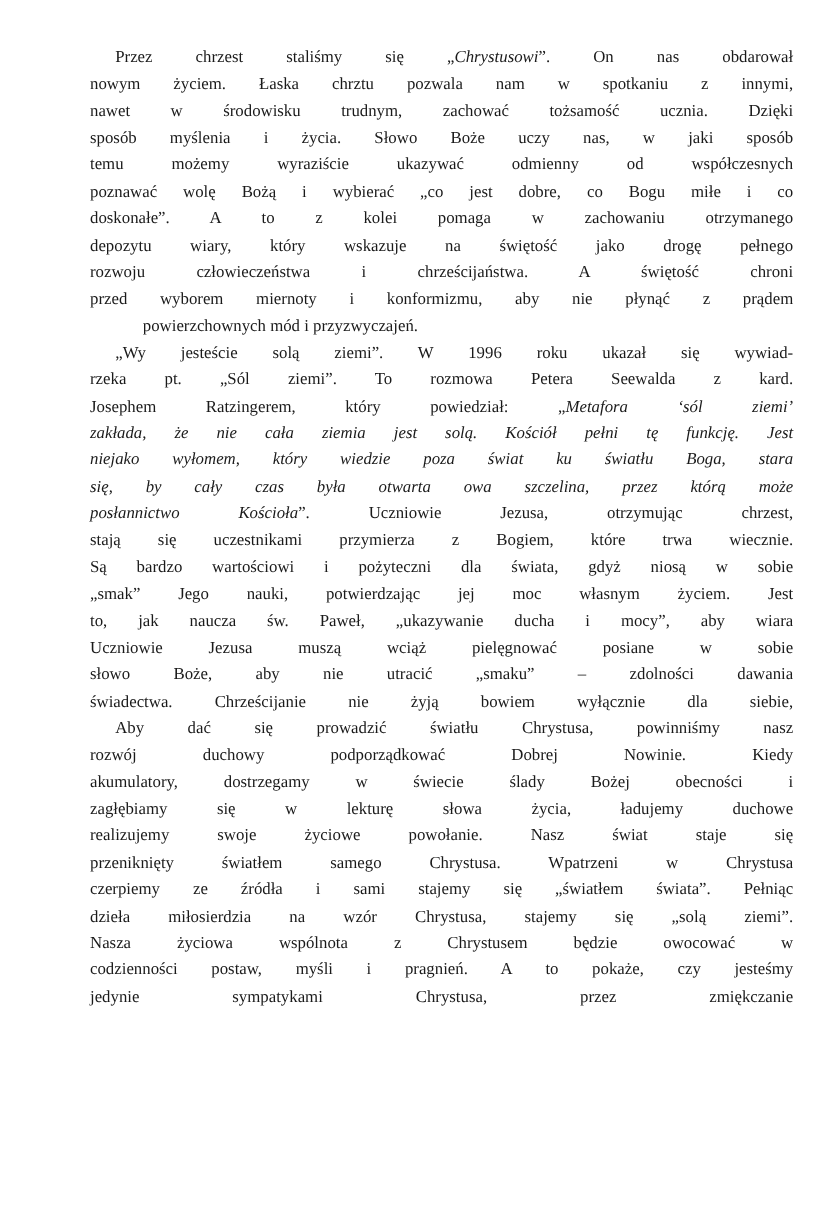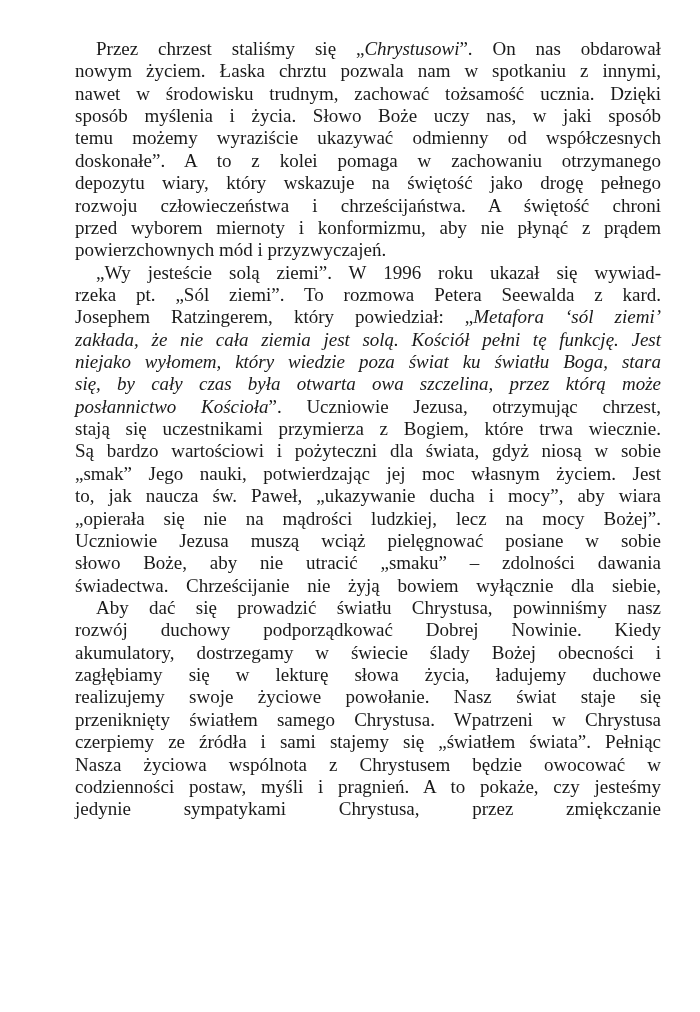--- a/index.html
+++ b/index.html
@@ -1,67 +1,68 @@
 <!DOCTYPE html>
 <html><head>
 <meta charset="utf-8">
 <style>
   html, body { margin: 0; padding: 0; background: #ffffff; }
   body { width: 700px; height: 1012px; overflow: hidden; position: relative; }
   .page {
     position: absolute; left: 75px; top: 38px; width: 586px;
-    font-family: "Liberation Serif", serif; font-size: 19px; color: #1a1a1a;
+    font-family: "Liberation Serif", serif; font-size: 14px; color: #1a1a1a;
     line-height: 22.37px;
   }
   .line {
     display: block; height: 22.37px; white-space: nowrap;
     text-align: justify; text-align-last: justify;
   }
-  .line.last { text-align-last: left; }
+  .line.last { text-align-last: left; margin-left: 44px; }
   .line.indent { padding-left: 21px; }
   .seg-i { font-style: italic; }
 </style>
 </head>
 <body>
 
 <div class="page" id="page">
     <div>
       <div class="line indent"><span>Przez chrzest staliśmy się „</span><span class="seg-i">Chrystusowi</span><span>”. On nas obdarował</span></div>
       <div class="line"><span>nowym życiem. Łaska chrztu pozwala nam w spotkaniu z innymi,</span></div>
       <div class="line"><span>nawet w środowisku trudnym, zachować tożsamość ucznia. Dzięki</span></div>
       <div class="line"><span>sposób myślenia i życia. Słowo Boże uczy nas, w jaki sposób</span></div>
       <div class="line"><span>temu możemy wyraziście ukazywać odmienny od współczesnych</span></div>
+      <div class="line"><span>poznawać wolę Bożą i wybierać „co jest dobre, co Bogu miłe i co</span></div>
       <div class="line"><span>doskonałe”. A to z kolei pomaga w zachowaniu otrzymanego</span></div>
       <div class="line"><span>depozytu wiary, który wskazuje na świętość jako drogę pełnego</span></div>
       <div class="line"><span>rozwoju człowieczeństwa i chrześcijaństwa. A świętość chroni</span></div>
       <div class="line"><span>przed wyborem miernoty i konformizmu, aby nie płynąć z prądem</span></div>
       <div class="line last"><span>powierzchownych mód i przyzwyczajeń.</span></div>
     </div>
     <div>
       <div class="line indent"><span>„Wy jesteście solą ziemi”. W 1996 roku ukazał się wywiad-</span></div>
       <div class="line"><span>rzeka pt. „Sól ziemi”. To rozmowa Petera Seewalda z kard.</span></div>
       <div class="line"><span>Josephem Ratzingerem, który powiedział: „</span><span class="seg-i">Metafora ‘sól ziemi’</span></div>
       <div class="line"><span class="seg-i">zakłada, że nie cała ziemia jest solą. Kościół pełni tę funkcję. Jest</span></div>
       <div class="line"><span class="seg-i">niejako wyłomem, który wiedzie poza świat ku światłu Boga, stara</span></div>
       <div class="line"><span class="seg-i">się, by cały czas była otwarta owa szczelina, przez którą może</span></div>
       <div class="line"><span class="seg-i">posłannictwo Kościoła</span><span>”. Uczniowie Jezusa, otrzymując chrzest,</span></div>
       <div class="line"><span>stają się uczestnikami przymierza z Bogiem, które trwa wiecznie.</span></div>
       <div class="line"><span>Są bardzo wartościowi i pożyteczni dla świata, gdyż niosą w sobie</span></div>
       <div class="line"><span>„smak” Jego nauki, potwierdzając jej moc własnym życiem. Jest</span></div>
       <div class="line"><span>to, jak naucza św. Paweł, „ukazywanie ducha i mocy”, aby wiara</span></div>
-      <div class="line"><span>„opierała się nie na mądrości ludzkiej, lecz na mocy Bożej”.</span></div>
       <div class="line"><span>Uczniowie Jezusa muszą wciąż pielęgnować posiane w sobie</span></div>
       <div class="line"><span>słowo Boże, aby nie utracić „smaku” – zdolności dawania</span></div>
       <div class="line"><span>świadectwa. Chrześcijanie nie żyją bowiem wyłącznie dla siebie,</span></div>
     </div>
     <div>
       <div class="line indent"><span>Aby dać się prowadzić światłu Chrystusa, powinniśmy nasz</span></div>
       <div class="line"><span>rozwój duchowy podporządkować Dobrej Nowinie. Kiedy</span></div>
       <div class="line"><span>akumulatory, dostrzegamy w świecie ślady Bożej obecności i</span></div>
       <div class="line"><span>zagłębiamy się w lekturę słowa życia, ładujemy duchowe</span></div>
       <div class="line"><span>realizujemy swoje życiowe powołanie. Nasz świat staje się</span></div>
       <div class="line"><span>przeniknięty światłem samego Chrystusa. Wpatrzeni w Chrystusa</span></div>
       <div class="line"><span>czerpiemy ze źródła i sami stajemy się „światłem świata”. Pełniąc</span></div>
+      <div class="line"><span>dzieła miłosierdzia na wzór Chrystusa, stajemy się „solą ziemi”.</span></div>
       <div class="line"><span>Nasza życiowa wspólnota z Chrystusem będzie owocować w</span></div>
       <div class="line"><span>codzienności postaw, myśli i pragnień. A to pokaże, czy jesteśmy</span></div>
       <div class="line"><span>jedynie sympatykami Chrystusa, przez zmiękczanie</span></div>
     </div>
   </div>
 
 </body></html>

